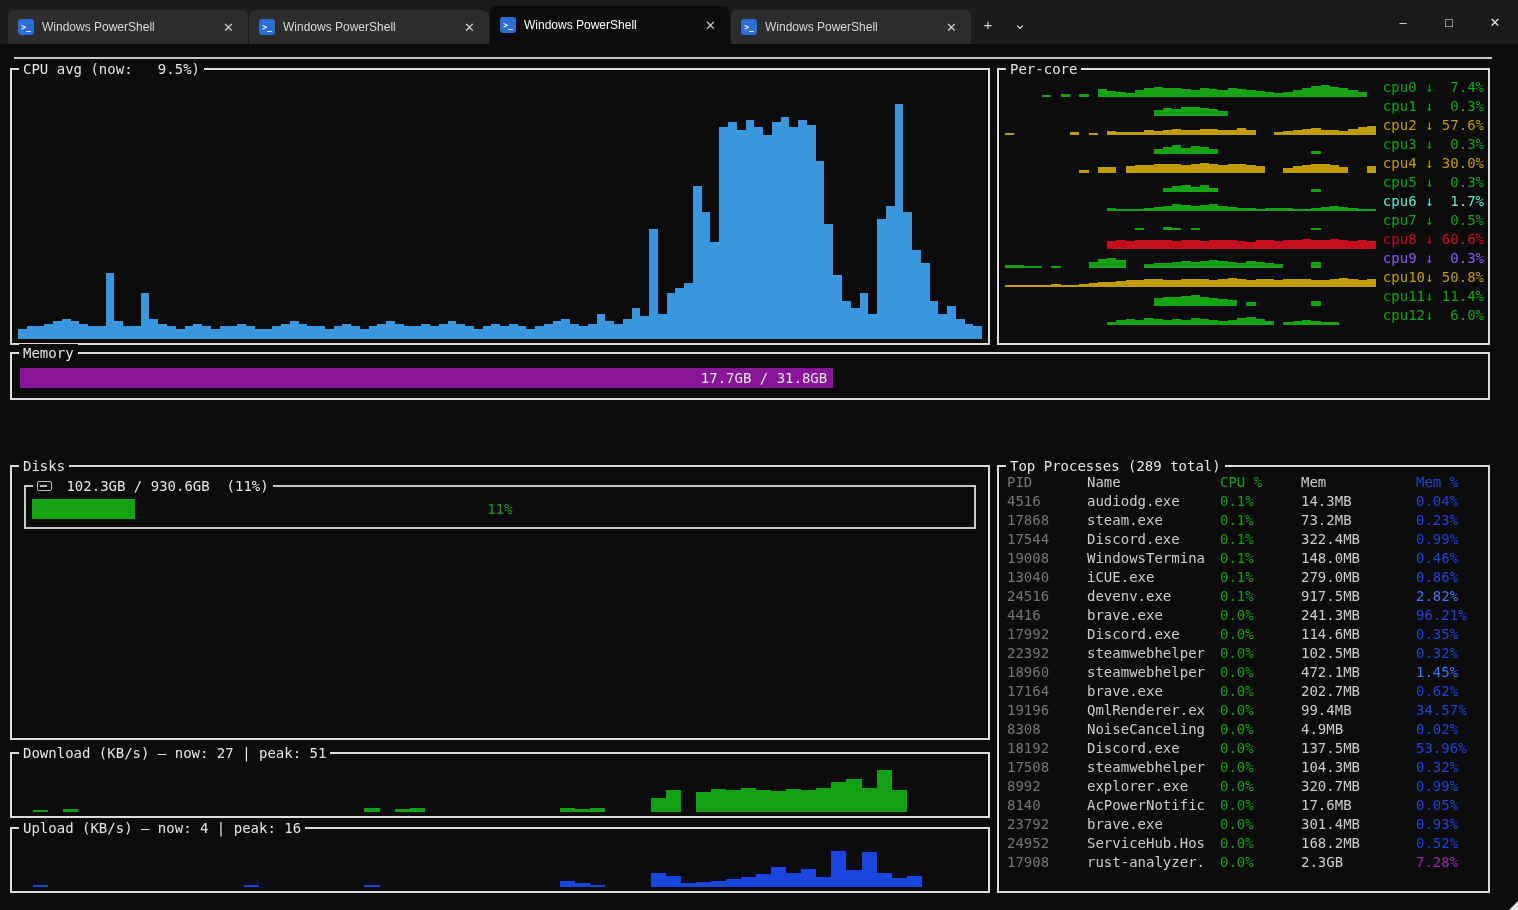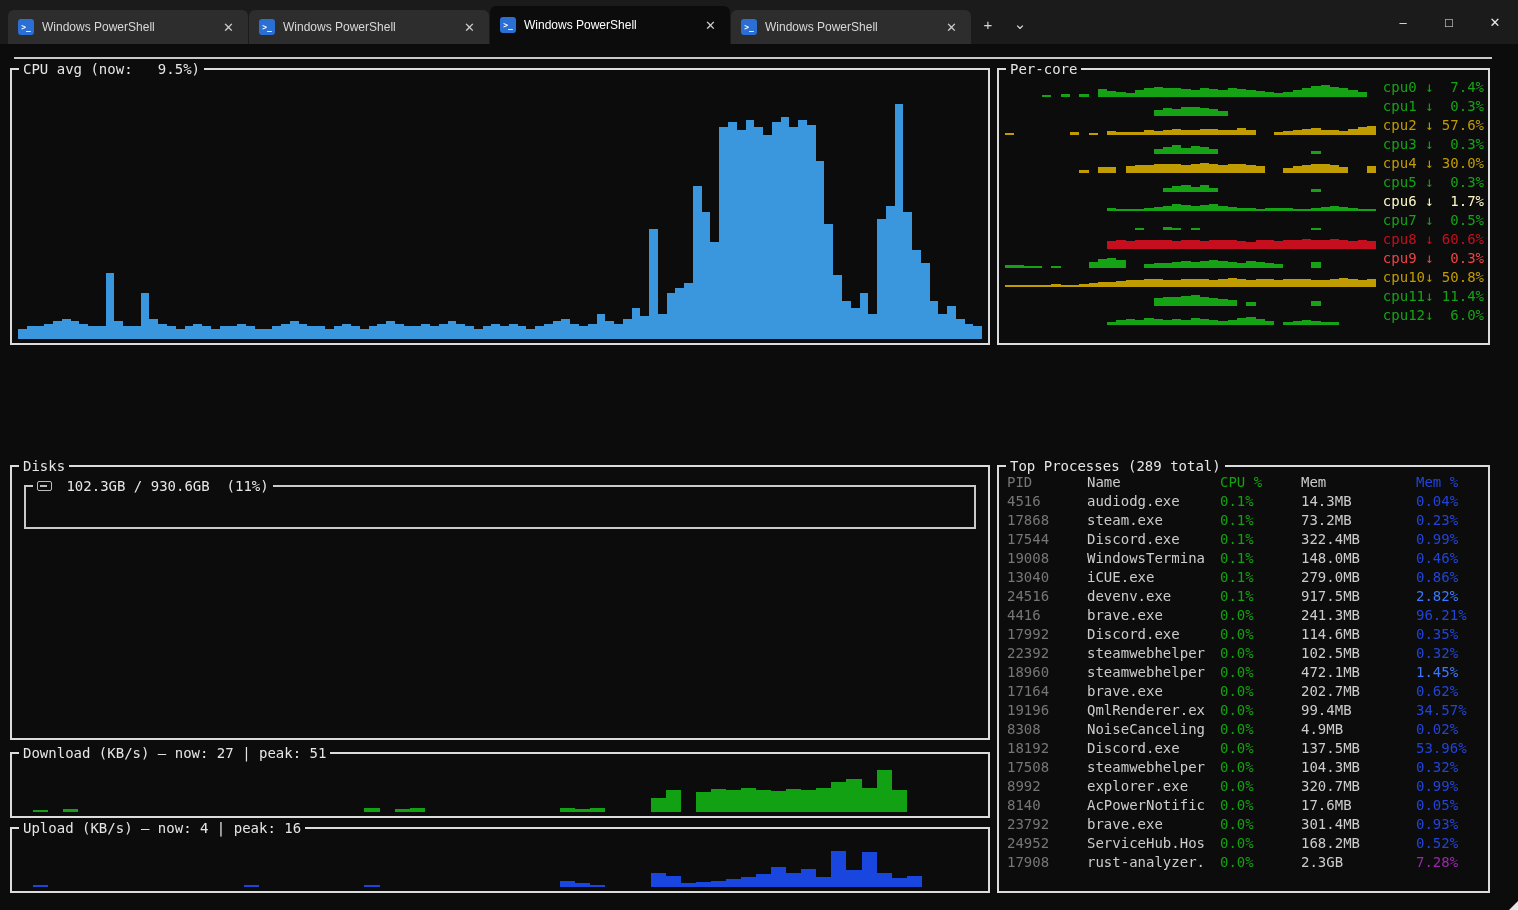--- a/index.html
+++ b/index.html
@@ -530,21 +530,21 @@
               <i style="height: 12%; background: rgb(21, 163, 21);"></i>
               <i style="height: 10%; background: rgb(21, 163, 21);"></i>
               <i style="height: 15%; background: rgb(21, 163, 21);"></i>
               <i style="height: 22%; background: rgb(21, 163, 21);"></i>
               <i style="height: 28%; background: rgb(21, 163, 21);"></i>
               <i style="height: 22%; background: rgb(21, 163, 21);"></i>
               <i style="height: 15%; background: rgb(21, 163, 21);"></i>
               <i style="height: 10%; background: rgb(21, 163, 21);"></i>
               <i style="height: 8%; background: rgb(21, 163, 21);"></i>
             </div>
-            <span class="core-label" style="color: #fef9c3;">cpu6 ↓  1.7%</span>
+            <span class="core-label" style="color: #5eead4;">cpu6 ↓  1.7%</span>
           </div>
           <div class="core-row">
             <div class="core-spark">
               <i style="height: 0%; background: rgb(21, 163, 21);"></i>
               <i style="height: 0%; background: rgb(21, 163, 21);"></i>
               <i style="height: 0%; background: rgb(21, 163, 21);"></i>
               <i style="height: 0%; background: rgb(21, 163, 21);"></i>
               <i style="height: 0%; background: rgb(21, 163, 21);"></i>
               <i style="height: 0%; background: rgb(21, 163, 21);"></i>
               <i style="height: 0%; background: rgb(21, 163, 21);"></i>
@@ -665,21 +665,21 @@
               <i style="height: 0%; background: rgb(21, 163, 21);"></i>
               <i style="height: 0%; background: rgb(21, 163, 21);"></i>
               <i style="height: 30%; background: rgb(21, 163, 21);"></i>
               <i style="height: 0%; background: rgb(21, 163, 21);"></i>
               <i style="height: 0%; background: rgb(21, 163, 21);"></i>
               <i style="height: 0%; background: rgb(21, 163, 21);"></i>
               <i style="height: 0%; background: rgb(21, 163, 21);"></i>
               <i style="height: 0%; background: rgb(21, 163, 21);"></i>
               <i style="height: 0%; background: rgb(21, 163, 21);"></i>
             </div>
-            <span class="core-label" style="color: #ef4444;">cpu9 ↓  0.3%</span>
+            <span class="core-label" style="color: #8b5cf6;">cpu9 ↓  0.3%</span>
           </div>
           <div class="core-row">
             <div class="core-spark">
               <i style="height: 8%; background: rgb(193, 156, 0);"></i>
               <i style="height: 10%; background: rgb(193, 156, 0);"></i>
               <i style="height: 12%; background: rgb(193, 156, 0);"></i>
               <i style="height: 10%; background: rgb(193, 156, 0);"></i>
               <i style="height: 12%; background: rgb(193, 156, 0);"></i>
               <i style="height: 14%; background: rgb(193, 156, 0);"></i>
               <i style="height: 12%; background: rgb(193, 156, 0);"></i>
@@ -805,30 +805,42 @@
               <i style="height: 0%; background: rgb(21, 163, 21);"></i>
               <i style="height: 0%; background: rgb(21, 163, 21);"></i>
               <i style="height: 0%; background: rgb(21, 163, 21);"></i>
               <i style="height: 0%; background: rgb(21, 163, 21);"></i>
             </div>
             <span class="core-label" style="color: rgb(21, 163, 21);">cpu12↓  6.0%</span>
           </div>
         </div>
     </div>
 
+    <div class="panel" style="left:10px; top:308px; width:1480px; height:48px;">
+      <span class="panel-title">Memory</span>
+      <div class="gauge" style="left:8px; right:8px; top:14px;">
+        <div class="gauge-fill" id="mem-fill" style="width: 55.7%; background: rgb(136, 23, 152);">
+          <div class="mem-label">17.7GB / 31.8GB</div>
+        </div>
+      </div>
+    </div>
 
 
     <div class="panel" style="left:10px; top:421px; width:980px; height:275px;">
       <span class="panel-title">Disks</span>
 
       <div class="panel" style="left:12px; top:18px; width:952px; height:44px; border-color:#c9c9c9;">
         <span class="panel-title">
           <span class="disk-icon"><span></span></span>
           <span> 102.3GB / 930.6GB  (11%)</span>
         </span>
+        <div class="gauge" style="left:6px; right:6px; top:12px;">
+          <div class="gauge-fill" id="disk0-fill" style="width: 11%; background: rgb(21, 163, 21);"></div>
+          <div class="gauge-label" id="disk0-pct" style="color: rgb(19, 161, 14);">11%</div>
+        </div>
       </div>
 
     </div>
 
     <div class="panel" style="left:10px; top:708px; width:980px; height:66px;">
       <span class="panel-title">Download (KB/s) — now: 27 | peak: 51</span>
       <div class="bars" id="dl-bars" style="left:6px; right:6px; top:10px; bottom:4px;">
           <i style="height: 0%; background: rgb(18, 161, 18);"></i>
           <i style="height: 5%; background: rgb(18, 161, 18);"></i>
           <i style="height: 0%; background: rgb(18, 161, 18);"></i>

